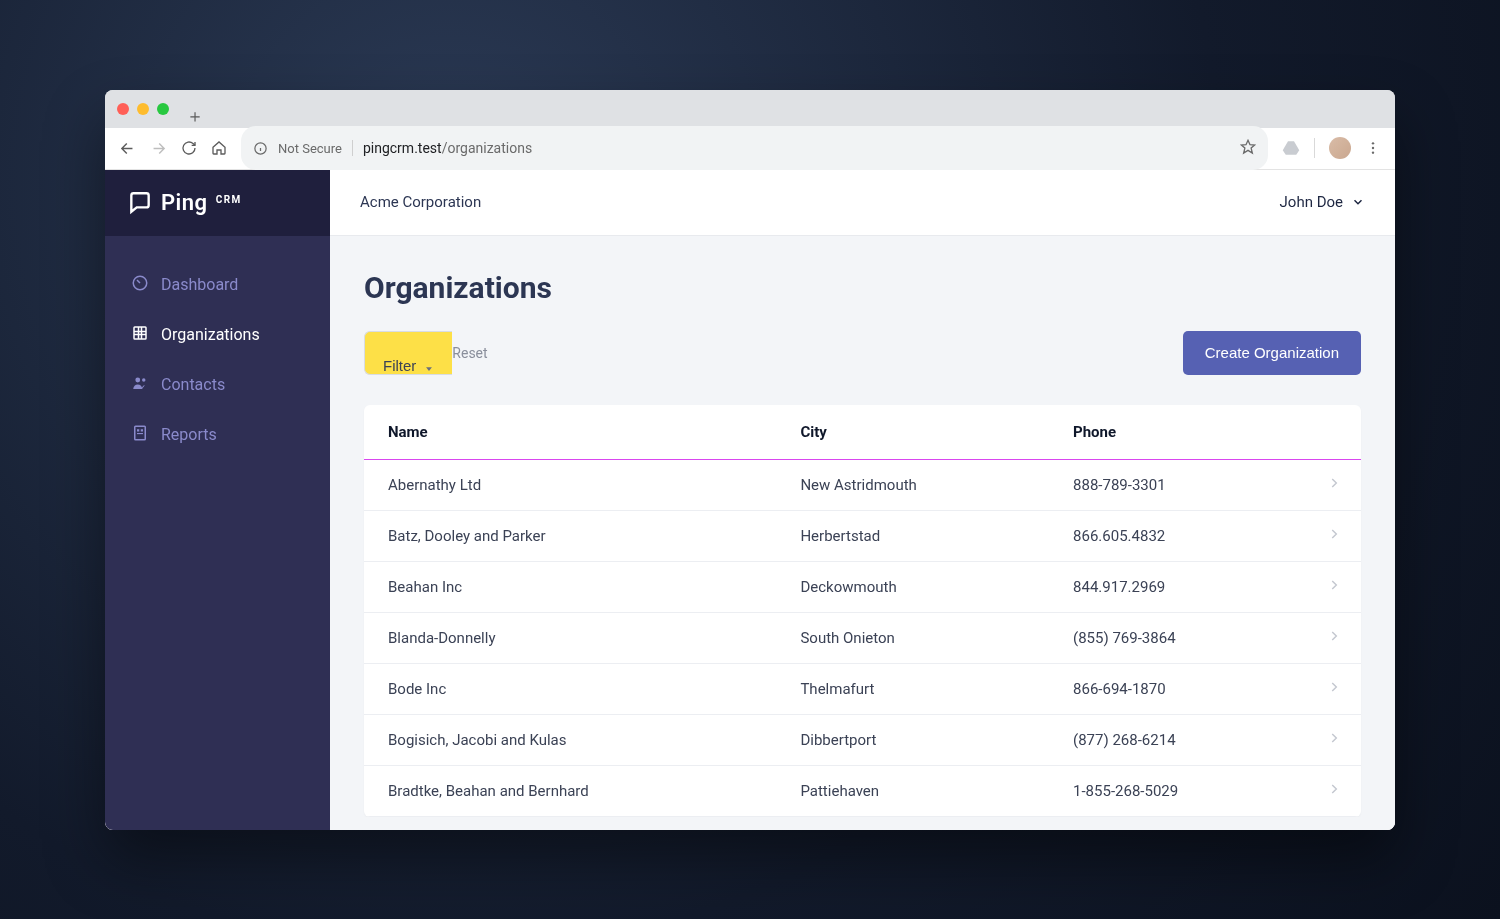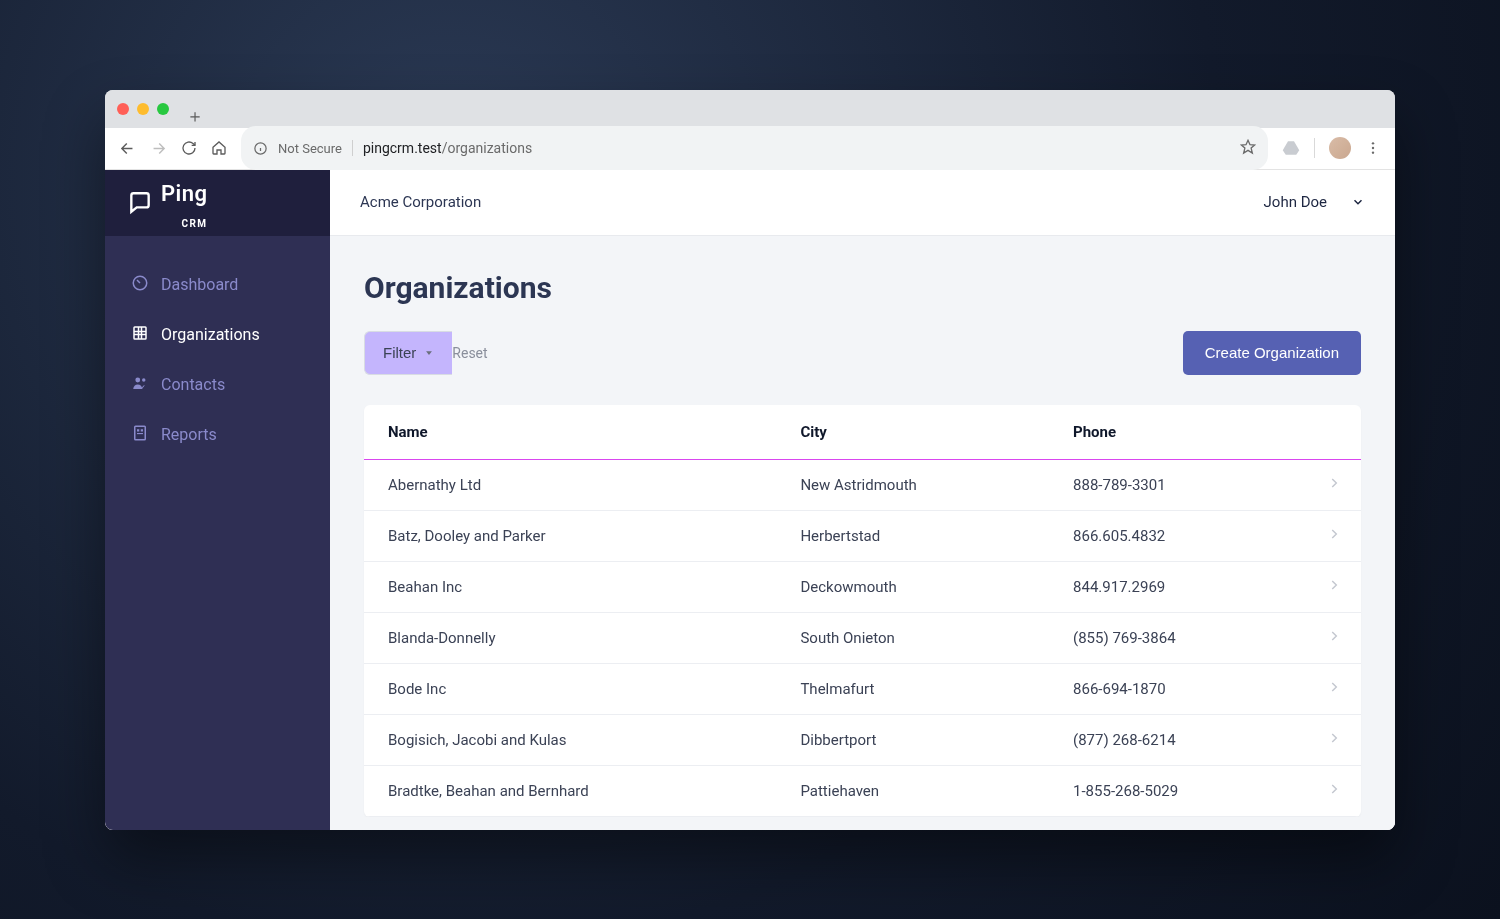--- a/index.html
+++ b/index.html
@@ -76,44 +76,44 @@
   .toolbar .right-icons { display:flex; align-items:center; gap:14px; color:#6a6a6a; }
   .avatar-circle { width:22px; height:22px; border-radius:50%; background: linear-gradient(135deg,#d9bca7,#caa78f); }
   .vertical-sep { width:1px; height:20px; background:#d9d9d9; }
 
   
   .app { display:flex; height: 660px; background:#fff; }
   .sidebar { width:225px; background:#2f2f54; color:#a8a8d3; display:flex; flex-direction:column; }
   .logo-bar {
     height:66px; background:#1f1f3d; display:flex; align-items:center; padding:0 22px; gap:8px;
   }
-  .logo-bar .ping { color:#fff; font-size:22px; font-weight:600; letter-spacing:0.5px; display:flex; align-items:flex-end; gap:8px;flex-direction:column;}
+  .logo-bar .ping { color:#fff; font-size:22px; font-weight:600; letter-spacing:0.5px; display:flex; align-items:flex-start; gap:8px;}
   .logo-bar .crm { color:#fff; font-size:10px; font-weight:700; letter-spacing:1.5px; position:relative; top:4px;}
   .nav { padding: 28px 0; display:flex; flex-direction:column; gap:8px;justify-content:space-between; }
   .nav-item {
     display:flex; align-items:center; gap:12px; padding: 10px 26px; font-size:16px; color:#8a8acb; cursor:pointer;
   }
   .nav-item.active { color:#fff; }
   .nav-item svg { flex-shrink:0; }
 
   .main { flex:1; display:flex; flex-direction:column; background:#f3f5f8; min-width:0;}
   .topbar {
     height:66px; background:#fff; border-bottom:1px solid #e8eaee;
     display:flex; align-items:center; padding: 0 30px; justify-content:space-between;
   }
   .org-name { color:#2c3653; font-size:15px; }
-  .user-menu { display:flex; align-items:center; gap:24px; color:#1e2742; font-size:15px; cursor:pointer; }
+  .user-menu { display:flex; align-items:center; gap:8px; color:#1e2742; font-size:15px; cursor:pointer; }
 
   .content { padding: 34px 34px 0 34px; overflow:hidden; }
   .page-title { color:#2c3653; font-size:30px; font-weight:700; margin-bottom: 26px; }
 
   .controls-row { display:flex; align-items:center; gap:0; margin-bottom: 30px; }
   .filter-btn {
-    height:44px; background:#c4b5fd; border:1px solid #d8dce3; border-right:none;
-    border-radius:6px 0 0 6px; padding:0 18px; display:flex; align-items:center; gap:8px;
+    height:44px; background:#fde047; border:1px solid #d8dce3; border-right:none;
+    border-radius:6px 0 0 6px; padding:0 18px; display:flex; align-items:flex-end; gap:8px;
     color:#3b4255; font-size:15px; cursor:pointer;
   }
   .search-input {
     height:44px; width:330px; border:1px solid #d8dce3; border-radius:0 6px 6px 0;
     padding:0 16px; font-size:15px; color:#3b4255; outline:none;
   }
   .search-input::placeholder { color:#9aa0ad; }
   .reset-link { margin-left:0; color:#8a8f9c; font-size:14px; cursor:pointer; }
   .spacer { flex:1; }
   .create-btn {

